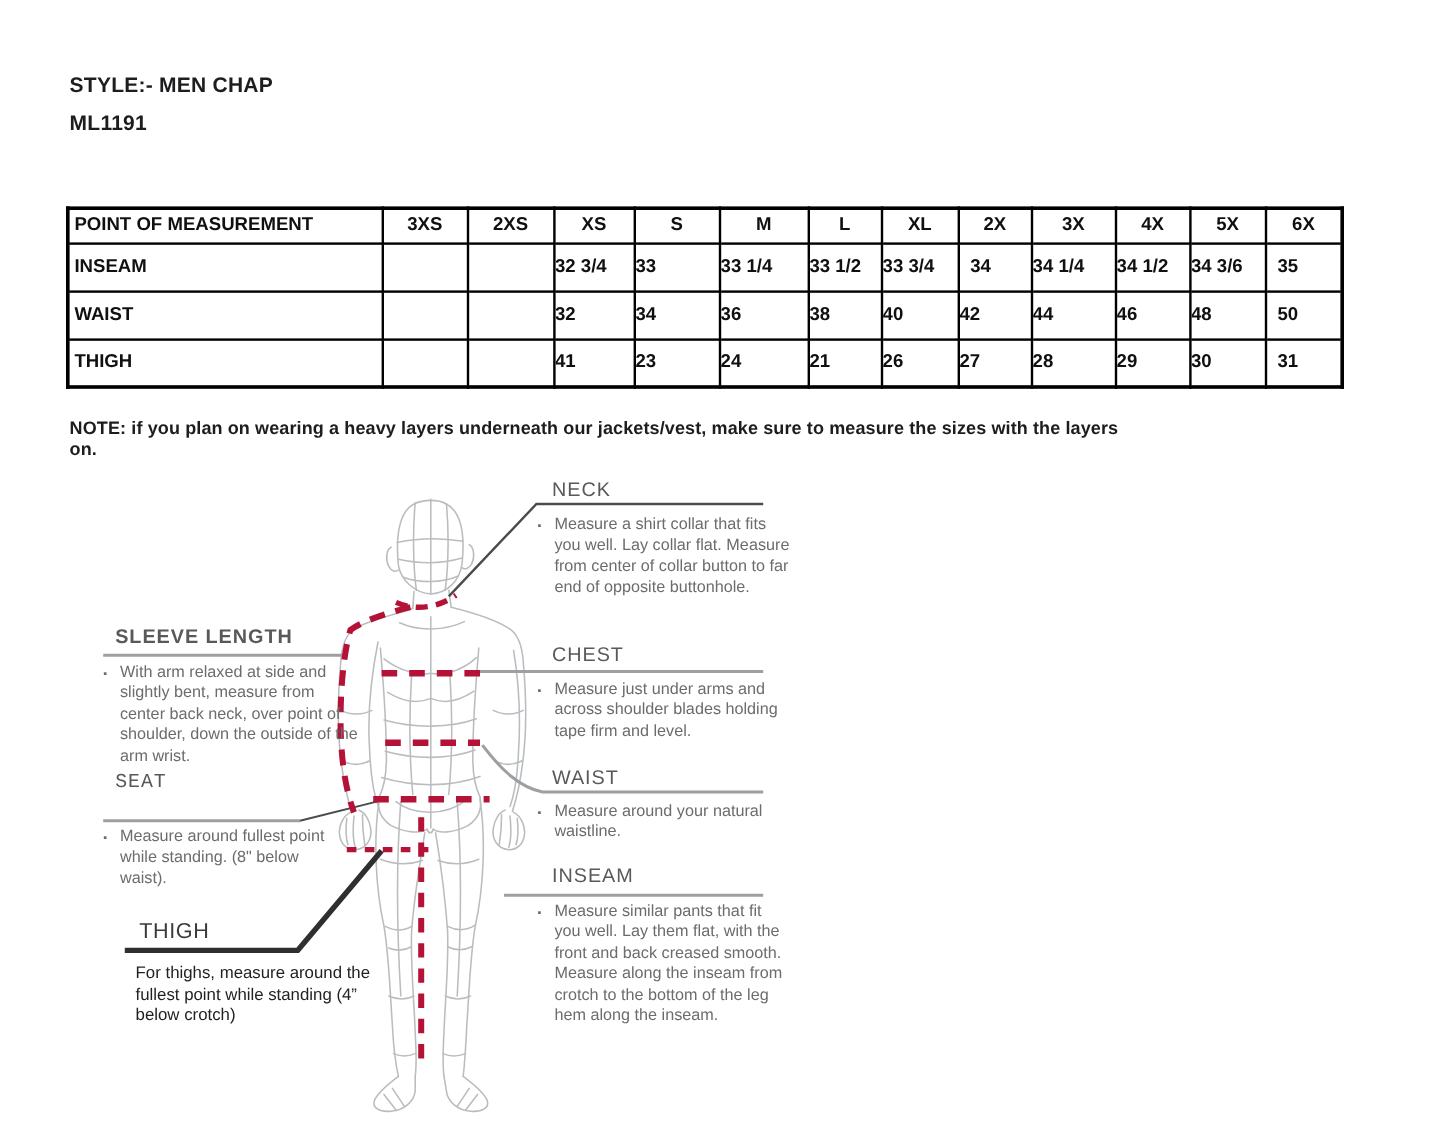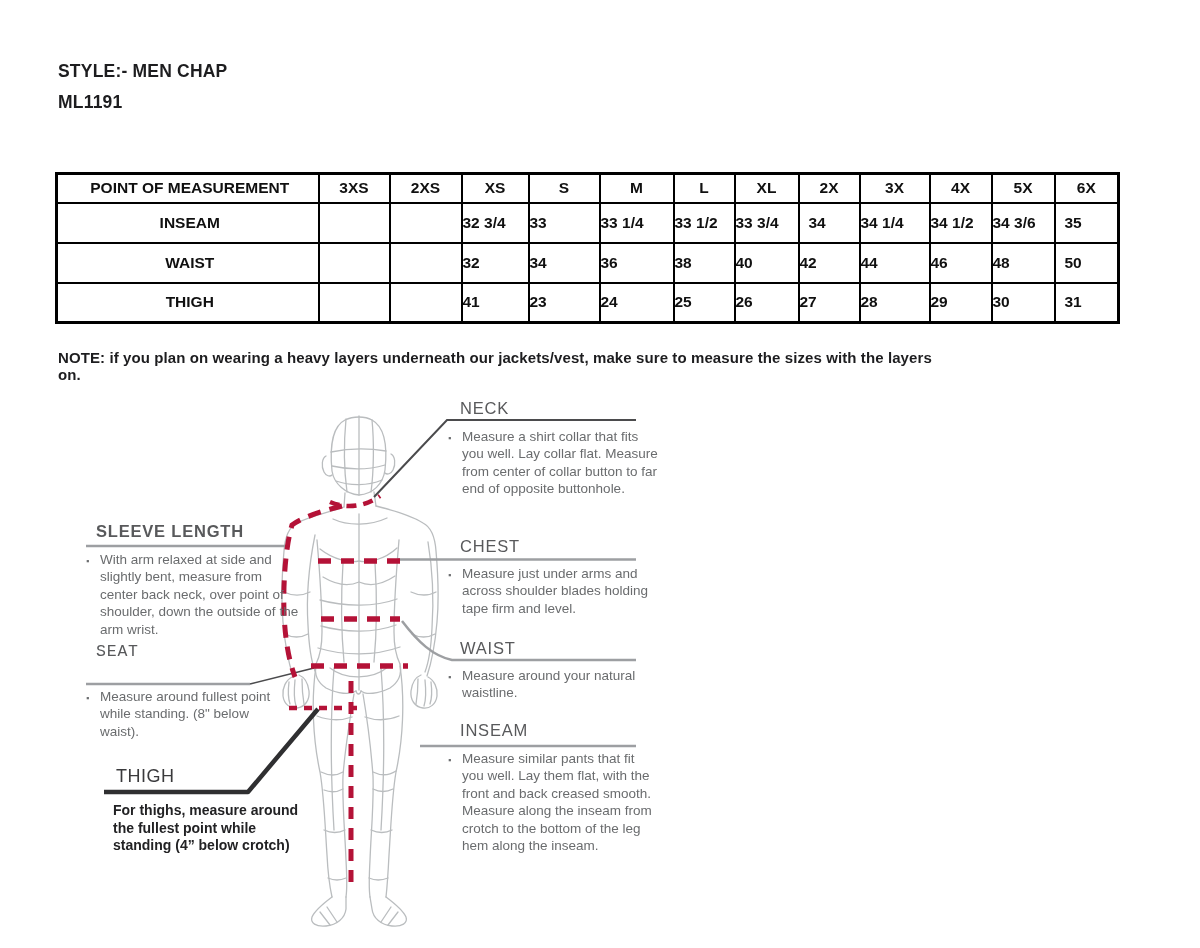--- a/index.html
+++ b/index.html
@@ -23,40 +23,40 @@
   table.size-table{
     position:absolute;left:55px;top:172px;width:1062px;
     border-collapse:collapse;table-layout:fixed;
     border:3px solid #000;font-weight:bold;font-size:15.5px;color:#101010;
   }
   table.size-table th,table.size-table td{
     border:2px solid #000;padding:0;overflow:hidden;white-space:nowrap;
   }
   table.size-table thead tr{height:29px;}
   table.size-table tbody tr{height:40px;}
-  table.size-table .pom{text-align:center;padding-left:4px;}
+  table.size-table .pom{text-align:left;padding-left:4px;}
   table.size-table td.left{text-align:left;padding-left:9px;}
   
   .note{position:absolute;left:58px;top:349px;width:900px;font-weight:bold;
     font-size:15px;color:var(--c-black);letter-spacing:.1px;}
   
   svg.diagram{position:absolute;left:0;top:0;width:1200px;height:948px;}
   .wire{fill:none;stroke:var(--c-wire);stroke-width:1.3;stroke-linecap:round;stroke-linejoin:round;}
   .measure{fill:none;stroke:var(--c-measure);stroke-linecap:butt;}
   .rule{fill:none;stroke:var(--c-rule);stroke-width:2.5;}
   .dark-rule{fill:none;stroke:var(--c-dark);}
   .thigh-rule{fill:none;stroke:#2f2f31;stroke-width:4.5;stroke-linejoin:round;}
   
   .g-head{position:absolute;font-size:16.5px;color:var(--c-gray-head);
     letter-spacing:.8px;white-space:nowrap;}
   .g-head.dark{color:#3a3a3c;font-size:18px;letter-spacing:.5px;}
   .g-text{position:absolute;font-size:13.5px;line-height:17.4px;color:var(--c-gray-text);
     padding-left:14px;}
   .g-text .bullet{position:absolute;left:0;top:2px;font-size:9px;color:var(--c-gray-text);}
-  .g-text.dark{color:#222224;font-size:14px;line-height:17.6px;padding-left:0;font-weight:bold;}
+  .g-text.dark{color:#222224;font-size:14px;line-height:17.6px;padding-left:0;}
 </style>
 </head>
 <body>
 
 <div class="page">
 
   <div class="title-block">
     <div>STYLE:- MEN CHAP</div>
     <div>ML1191</div>
   </div>
@@ -125,21 +125,21 @@
           <td>48</td>
           <td class="left">50</td>
         </tr>
         <tr>
           <th class="pom">THIGH</th>
           <td></td>
           <td></td>
           <td>41</td>
           <td>23</td>
           <td>24</td>
-          <td>25</td>
+          <td>21</td>
           <td>26</td>
           <td>27</td>
           <td>28</td>
           <td>29</td>
           <td>30</td>
           <td class="left">31</td>
         </tr>
       </tbody>
   </table>
 

